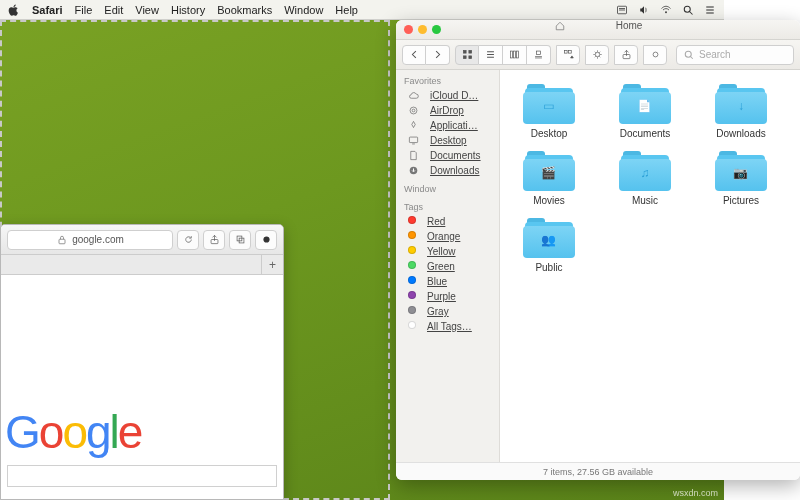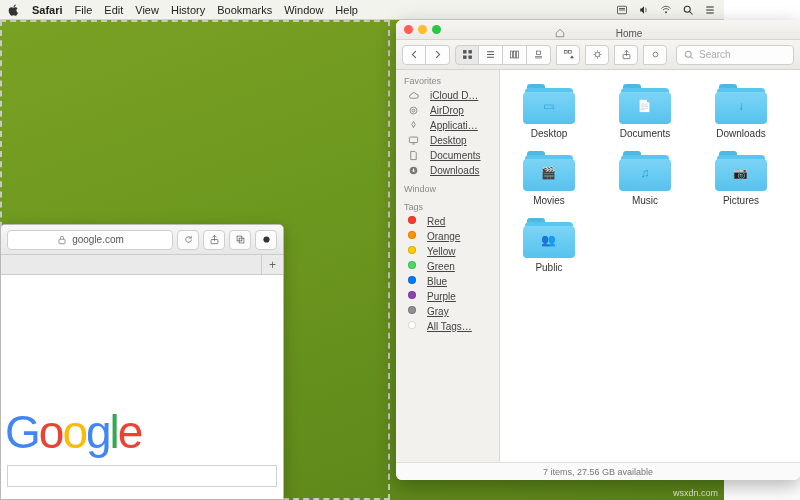--- a/index.html
+++ b/index.html
@@ -58,21 +58,21 @@
   .glogo span:nth-child(5){color:#34A853;} .glogo span:nth-child(6){color:#EA4335;}
   .gsearch { margin:6px; height:22px; border:1px solid #d0d0d0; background:#fff; }
   
   .finder {
     position:absolute; top:20px; left:396px; width:404px; height:460px;
     background:#fff; border-radius:6px; box-shadow:0 6px 20px rgba(0,0,0,0.3);
     display:flex; flex-direction:column; overflow:hidden;
   }
   .finder .titlebar{
     height:20px; background:linear-gradient(#f6f5f2,#eceae6); border-bottom:1px solid #d5d4d0;
-    display:flex; align-items:flex-end; justify-content:center; font-size:10px; color:#555; position:relative;gap:46px;
+    display:flex; align-items:flex-start; justify-content:center; font-size:10px; color:#555; position:relative;gap:46px;
   }
   .traffic{position:absolute;left:8px;top:5px;display:flex;gap:5px;}
   .traffic span{width:9px;height:9px;border-radius:50%;}
   .tl-close{background:#ff5f57;} .tl-min{background:#febc2e;} .tl-max{background:#28c840;}
   .finder .ftoolbar{
     height:30px; background:linear-gradient(#f6f5f2,#eceae6); border-bottom:1px solid #d5d4d0;
     display:flex; align-items:center; padding:0 6px; gap:5px;
   }
   .seg{display:flex;}
   .sbtn{width:24px;height:20px;border:1px solid #cfcfcf;background:#fdfdfd;display:flex;align-items:center;justify-content:center;}

